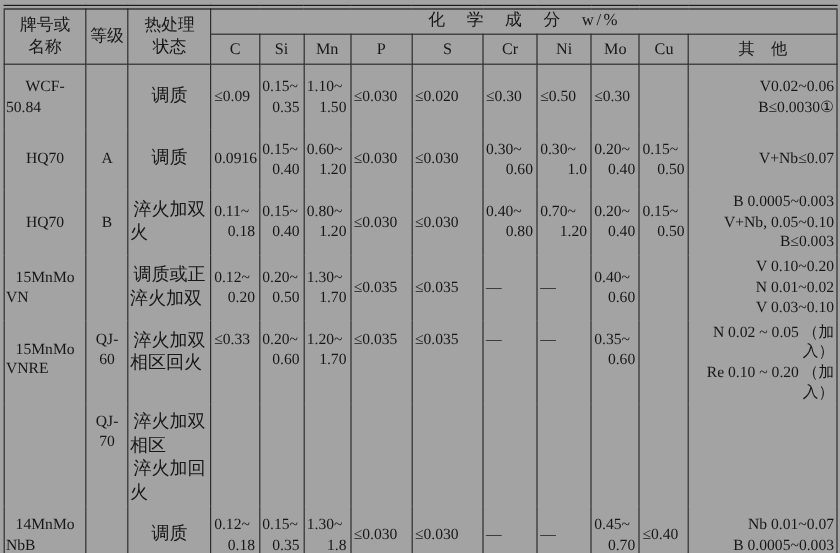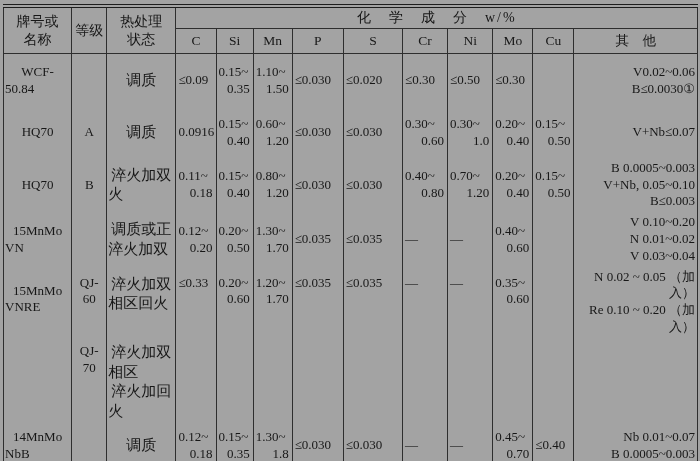--- a/index.html
+++ b/index.html
@@ -240,21 +240,21 @@
           <td data-colkey="cr" class="ctr">—</td>
           <td data-colkey="ni" class="ctr">—</td>
           <td data-colkey="mo">
             <div class="rng-top">0.40~</div>
             <div class="rng-bot">0.60</div>
           </td>
           <td data-colkey="cu" class="ctr"></td>
           <td data-colkey="other">
             <div class="oln">V 0.10~0.20</div>
             <div class="oln">N 0.01~0.02</div>
-            <div class="oln">V 0.03~0.04</div>
+            <div class="oln">V 0.03~0.10</div>
           </td>
         </tr>
         <tr class="row-4">
           <td data-colkey="name" rowspan="2" class="name-span">
             <div class="wrap-first">15MnMo</div>
             <div class="wrap-rest">VNRE</div>
           </td>
           <td data-colkey="grade">QJ-60</td>
           <td data-colkey="heat">
             <div class="wrap-first">淬火加双</div>

